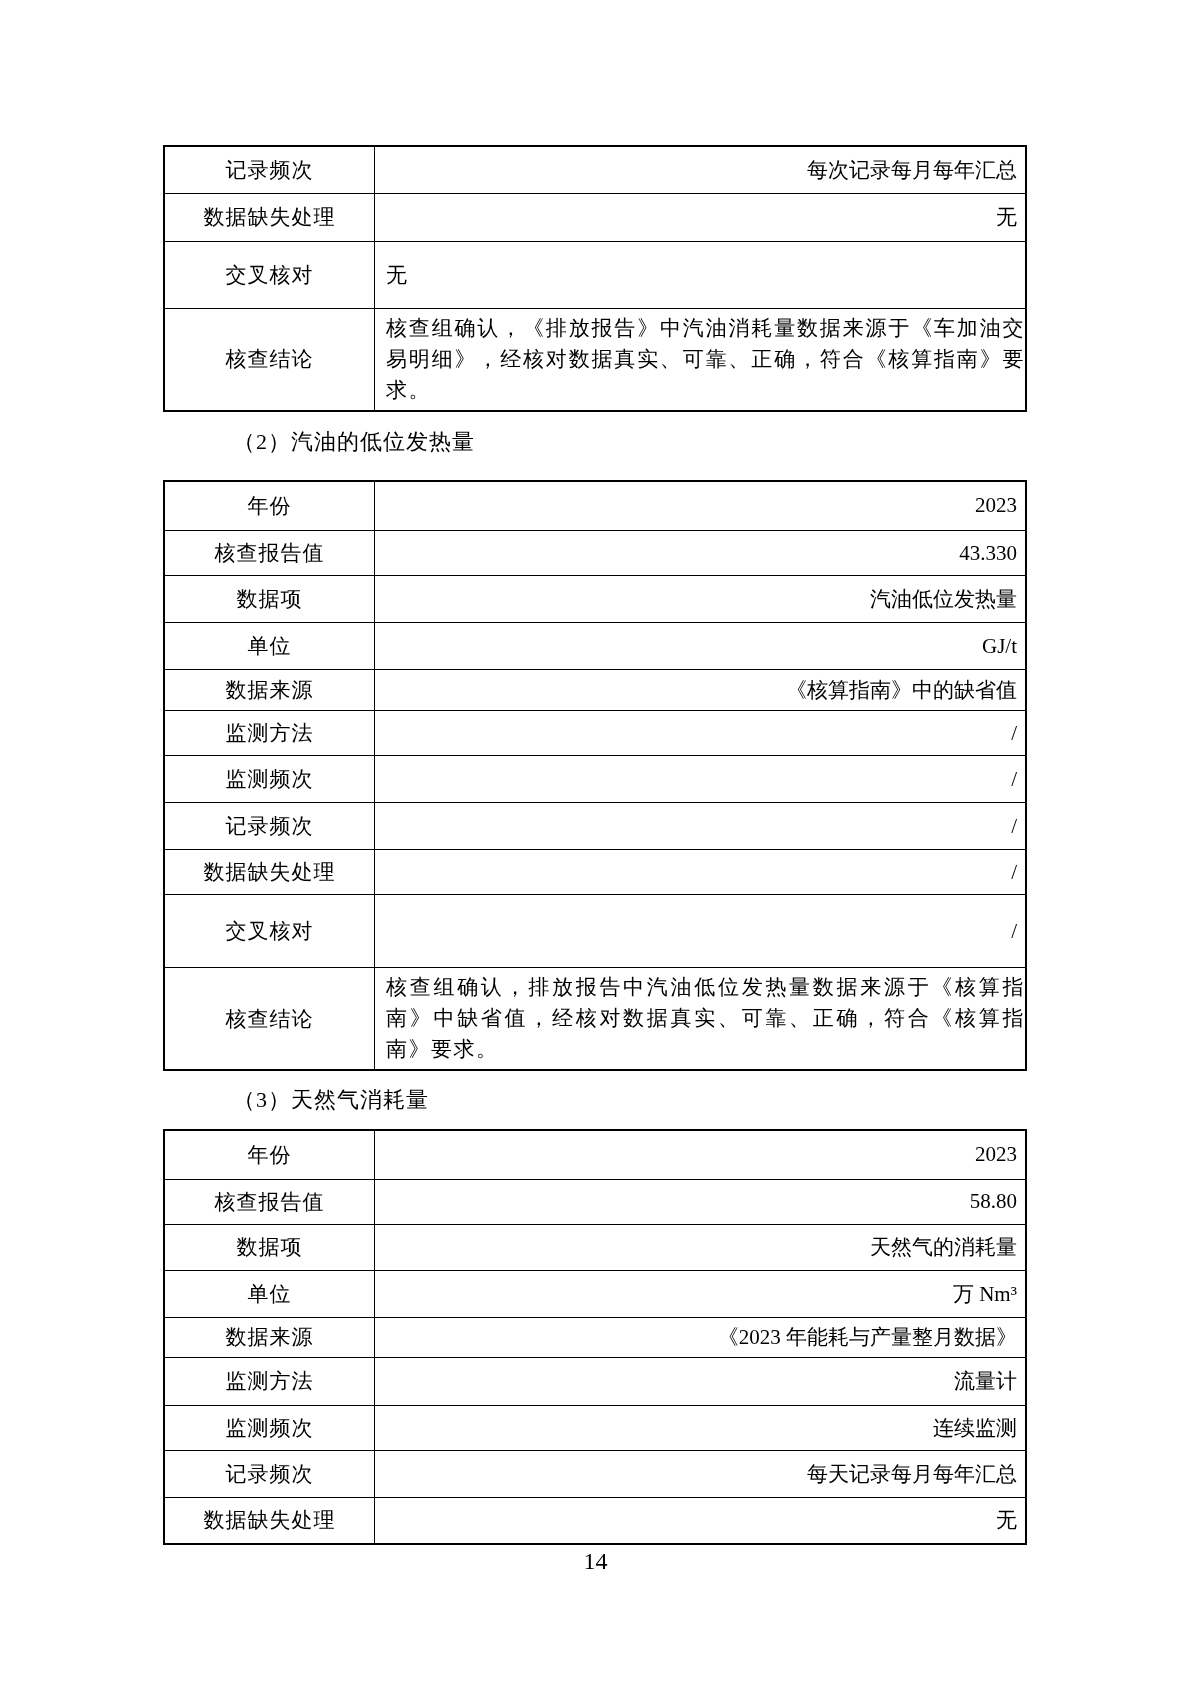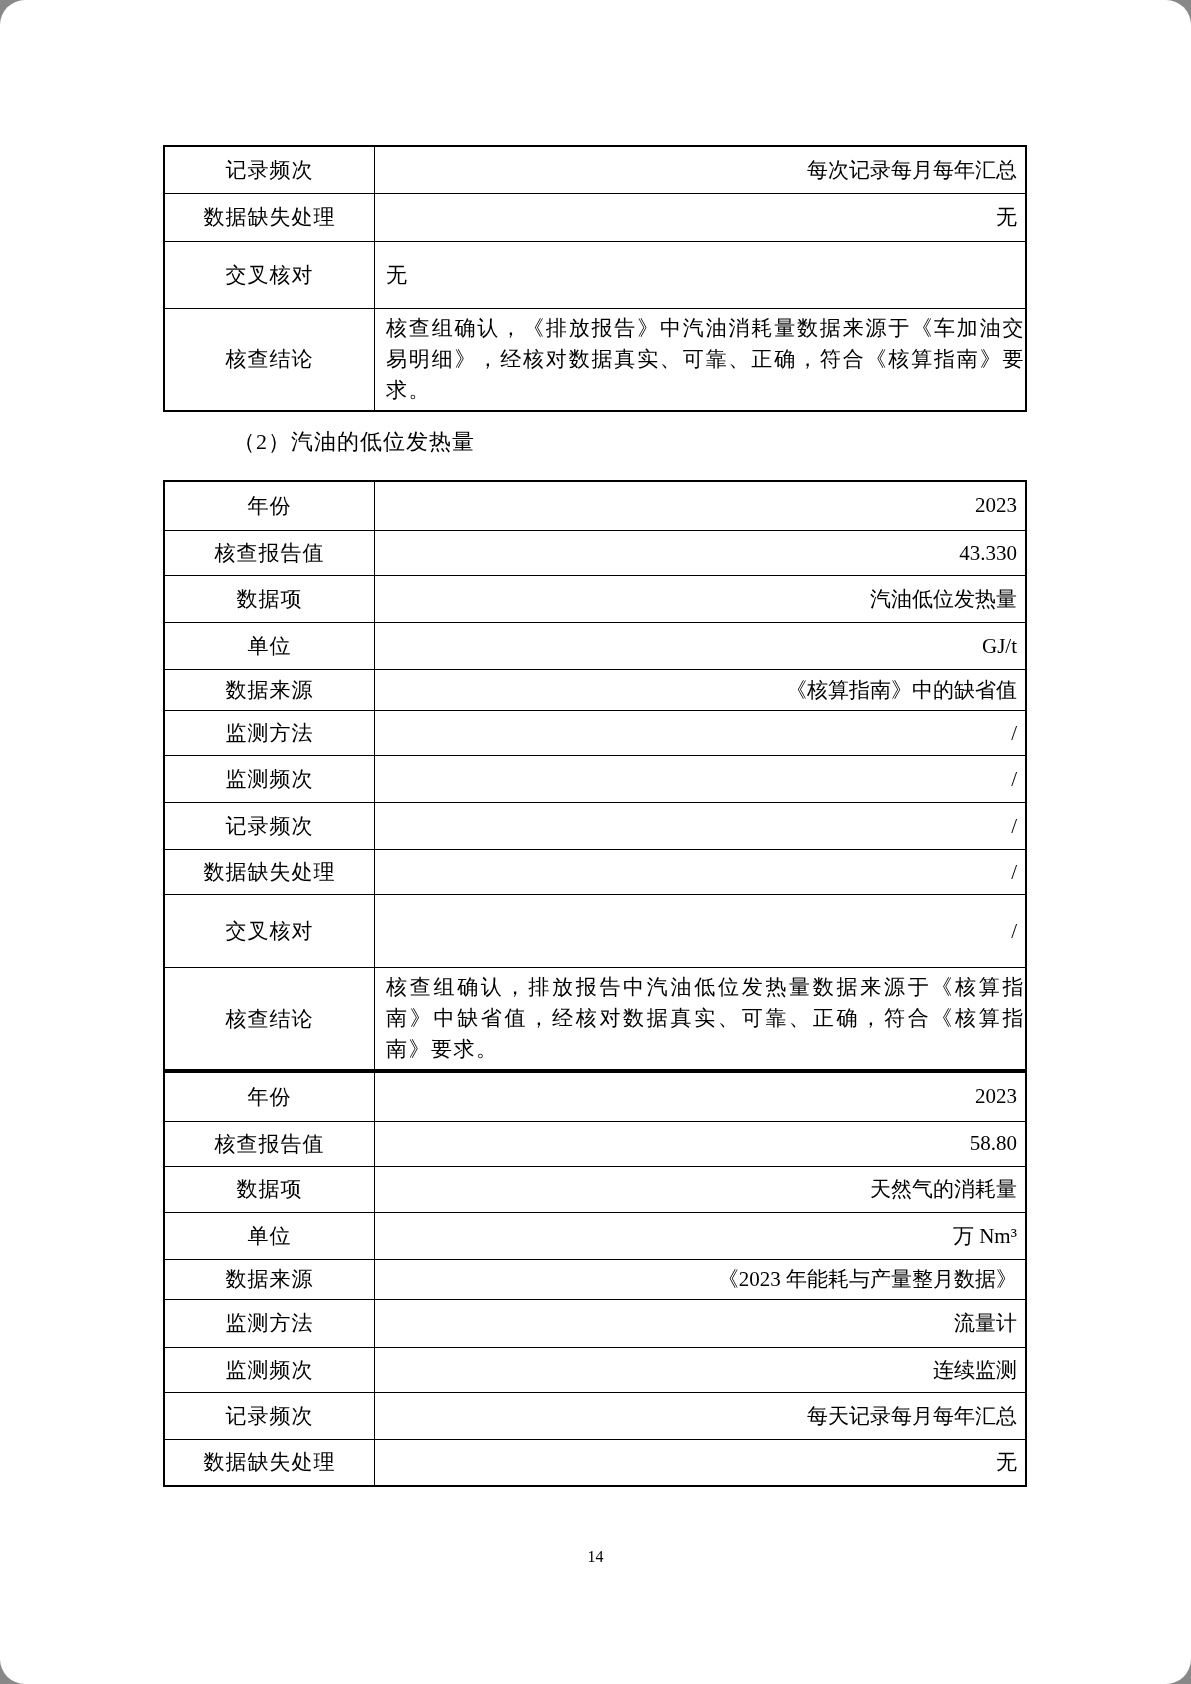--- a/index.html
+++ b/index.html
@@ -5,21 +5,20 @@
   html,body { margin:0; padding:0; }
   body { background:#888; }
   .page {
     position: relative;
     width: 1191px;
     height: 1684px;
     background: #ffffff;
     font-family: "Liberation Serif", "DejaVu Serif", serif;
     color: #000000;
     overflow: hidden;
-    border-radius: 25px;
   }
   .content {
     position: absolute;
     left: 163px;
     top: 145px;
     width: 864px;
   }
   table.doc-table {
     width: 864px;
     border-collapse: collapse;
@@ -66,21 +65,21 @@
     padding-left: 70px;
     letter-spacing: 1px;
   }
   .section-heading.second { height: 58px; line-height: 58px; }
   .page-number {
     position: absolute;
     left: 0;
     top: 1548px;
     width: 1191px;
     text-align: center;
-    font-size: 16px;
+    font-size: 24px;
   }
 </style>
 </head>
 <body>
 
 <div class="page">
   <div class="content">
 
     <table class="doc-table">
       <tbody>
@@ -147,20 +146,21 @@
           <td class="label">交叉核对</td>
           <td class="value">/</td>
         </tr>
         <tr class="h95">
           <td class="label">核查结论</td>
           <td class="value justify">核查组确认，排放报告中汽油低位发热量数据来源于《核算指南》中缺省值，经核对数据真实、可靠、正确，符合《核算指南》要求。</td>
         </tr>
       </tbody>
     </table>
 
+    <div class="section-heading second">（3）天然气消耗量</div>
 
     <table class="doc-table">
       <tbody>
         <tr class="h49">
           <td class="label">年份</td>
           <td class="value">2023</td>
         </tr>
         <tr class="h45">
           <td class="label">核查报告值</td>
           <td class="value">58.80</td>

